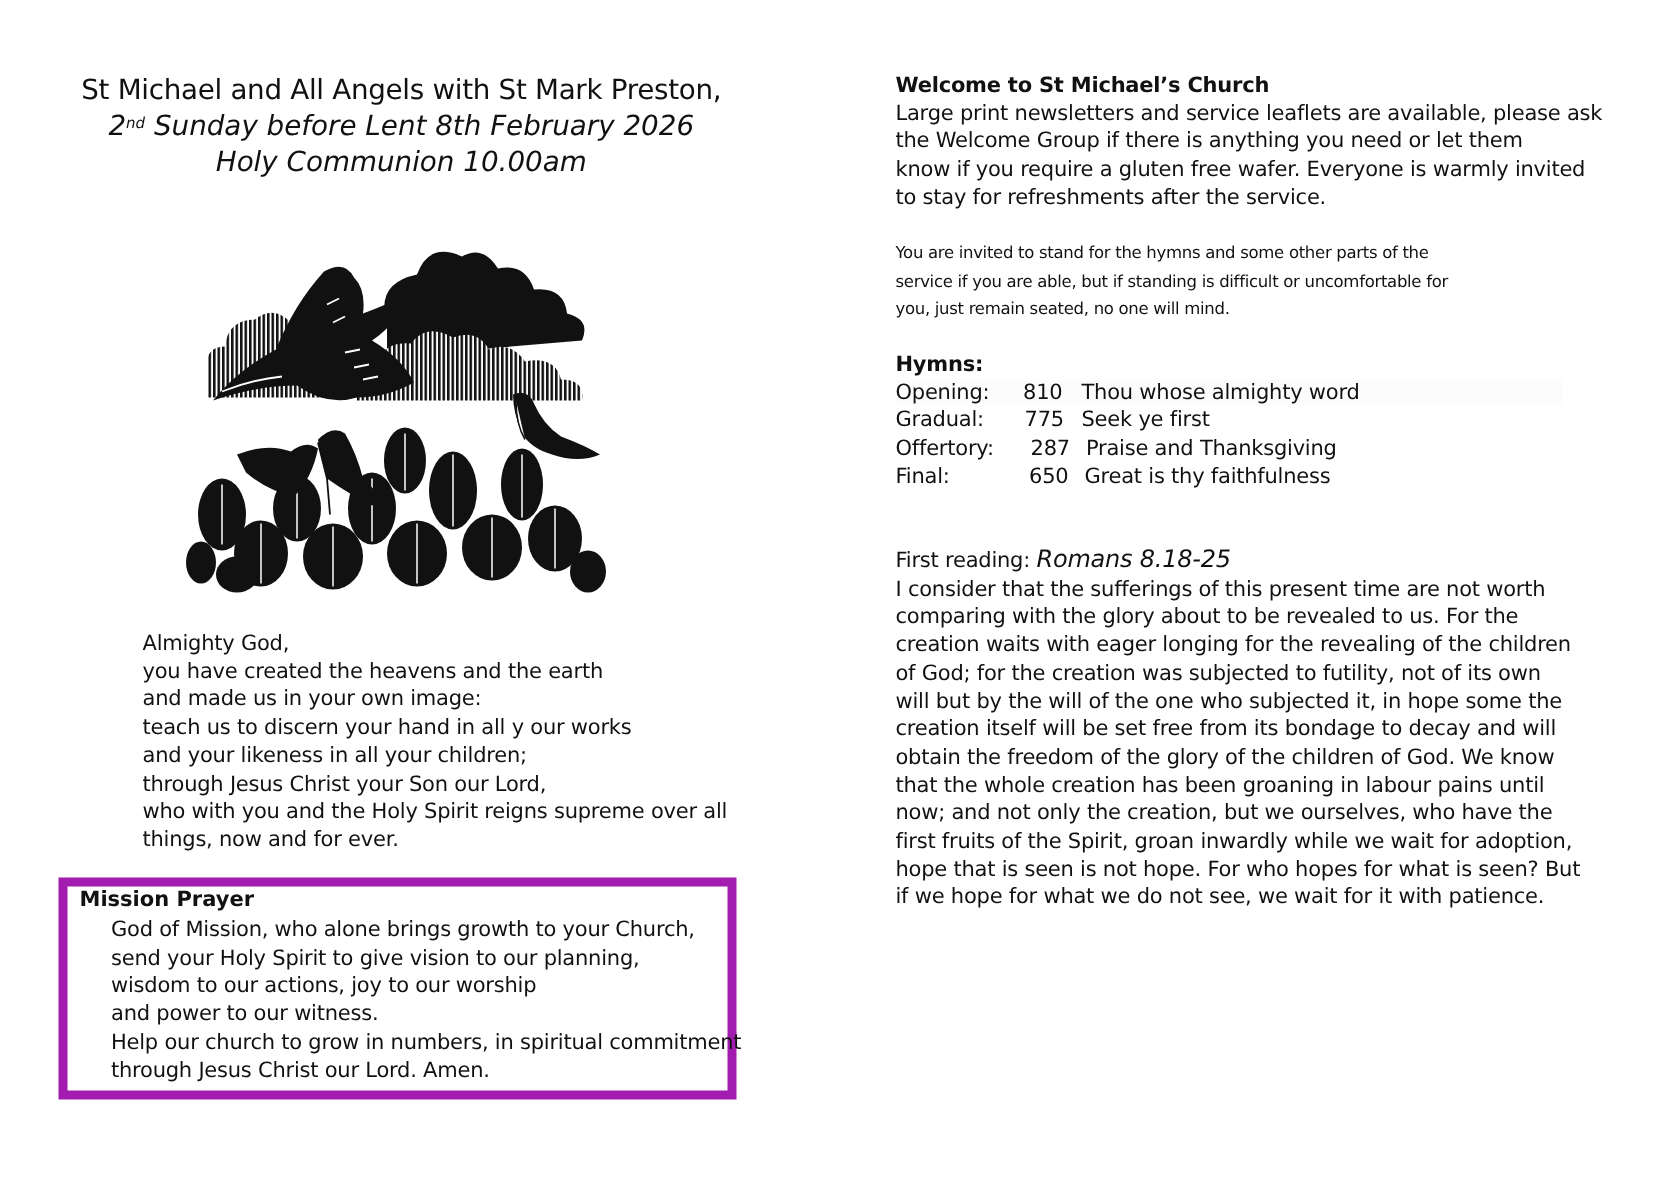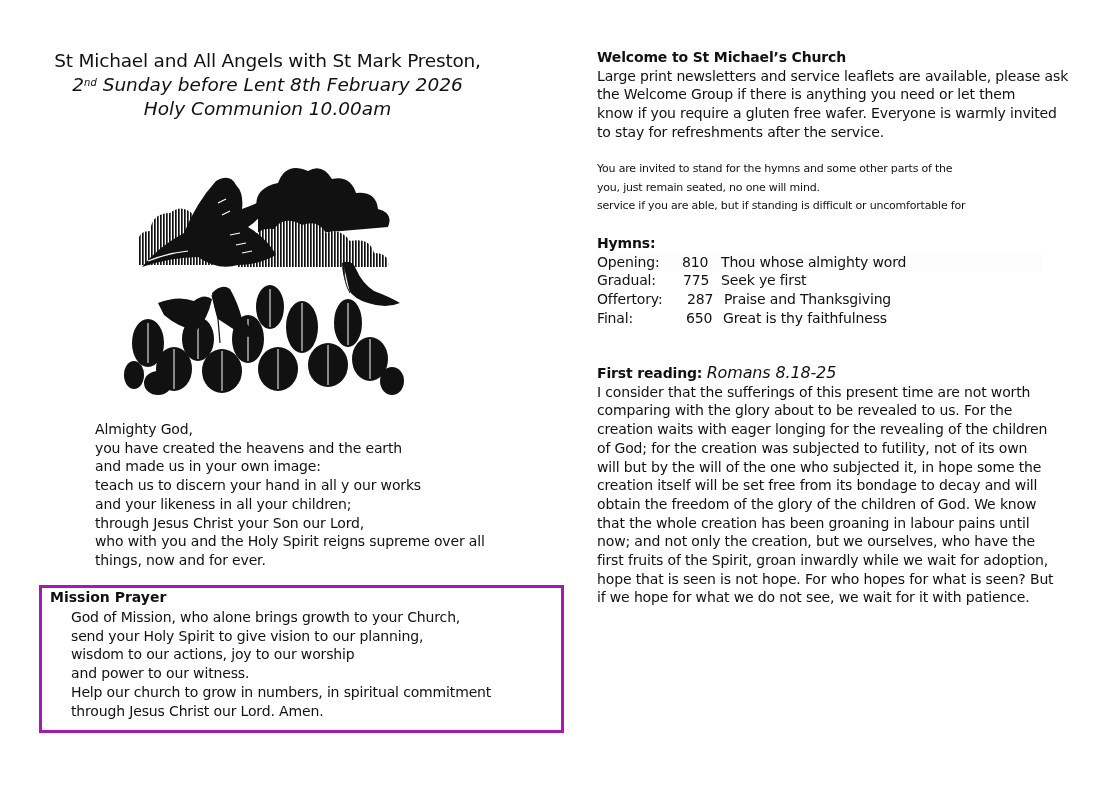--- a/index.html
+++ b/index.html
@@ -14,22 +14,22 @@
     .header .line1 { white-space: nowrap; letter-spacing: -0.2px; }
     .header .line2, .header .line3 { font-style: italic; white-space: nowrap; }
     .header sup { font-size: 10px; vertical-align: top; position: relative; top: -2px; }
 
     .artwork { position: absolute; left: 118px; top: 143px; width: 300px; height: 258px; }
 
     .collect { position: absolute; left: 95px; top: 420px; width: 420px; font-size: 14px; line-height: 18.7px; }
     .collect div { white-space: nowrap; letter-spacing: -0.15px; }
 
     .mission-box {
-      position: absolute; left: 39px; top: 585px; width: 525px; height: 148px;
-      border: 3px solid #a21caf; box-sizing: border-box;
+      position: absolute; left: 39px; top: 585px; width: 452px; height: 148px;
+      border: 6px solid #a21caf; box-sizing: border-box;
     }
     .mission-title { position: absolute; left: 8px; top: 1px; font-weight: bold; font-size: 14px; }
     .mission-lines { position: absolute; left: 29px; top: 20px; font-size: 14px; line-height: 18.7px; }
     .mission-lines div { white-space: nowrap; letter-spacing: -0.15px; }
 
     .r-text { font-size: 14px; line-height: 18.7px; letter-spacing: -0.15px; }
     .welcome { position: absolute; left: 0; top: 48px; width: 450px; }
     .welcome .title { font-weight: bold; }
     .welcome div { white-space: nowrap; }
     .standing { position: absolute; left: 0; top: 160px; width: 450px; font-size: 11px; line-height: 18.7px; }
@@ -37,21 +37,21 @@
 
     .hymns { position: absolute; left: 0; top: 234px; width: 445px; }
     .hymns .title { font-weight: bold; }
     .hymn-row { position: relative; height: 18.7px; white-space: nowrap; }
     .hymn-row.highlight { background: #fcfcfc; }
     .hymn-occasion { position: absolute; left: 0; }
     .hymn-number { position: absolute; }
     .hymn-title { position: absolute; }
 
     .reading { position: absolute; left: 0; top: 364px; width: 450px; }
-    .reading .label { font-weight: bold; text-align: center; }
+    .reading .label { font-weight: normal; text-align: center; }
     .reading .ref { font-style: italic; font-size: 16px; }
     .reading .body div { white-space: nowrap; }
   </style>
 </head>
 <body>
 
 <div class="page-left">
 
   <div class="header">
     <div class="line1">St Michael and All Angels with St Mark Preston,</div>
@@ -135,22 +135,22 @@
   <div class="welcome r-text">
     <div class="title">Welcome to St Michael’s Church</div>
     <div>Large print newsletters and service leaflets are available, please ask</div>
     <div>the Welcome Group if there is anything you need or let them</div>
     <div>know if you require a gluten free wafer. Everyone is warmly invited</div>
     <div>to stay for refreshments after the service.</div>
   </div>
 
   <div class="standing">
     <div>You are invited to stand for the hymns and some other parts of the</div>
+    <div>service if you are able, but if standing is difficult or uncomfortable for</div>
     <div>you, just remain seated, no one will mind.</div>
-    <div>service if you are able, but if standing is difficult or uncomfortable for</div>
   </div>
 
   <div class="hymns r-text">
     <div class="title">Hymns:</div>
     <div class="hymn-row highlight">
       <span class="hymn-occasion">Opening:</span>
       <span class="hymn-number" style="left:85px">810</span>
       <span class="hymn-title" style="left:124px">Thou whose almighty word</span>
     </div>
     <div class="hymn-row">

